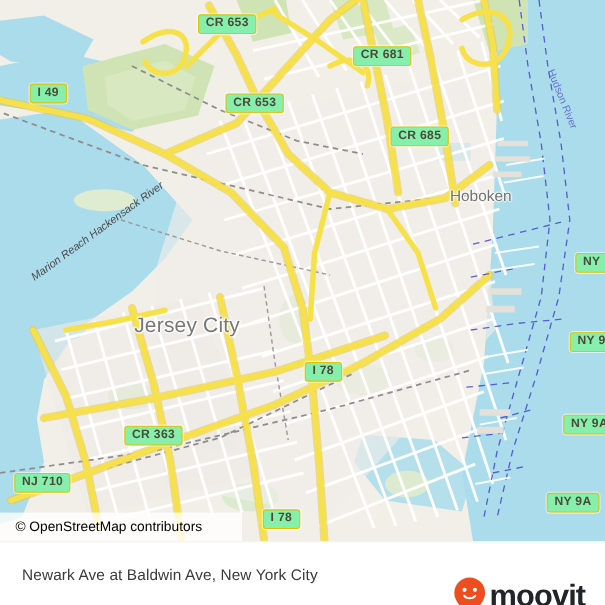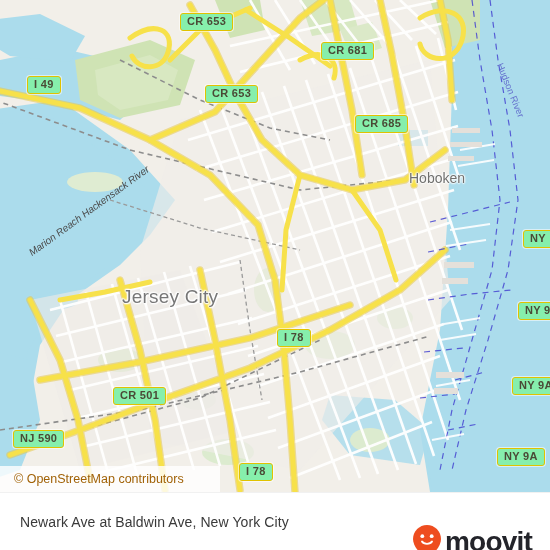--- a/index.html
+++ b/index.html
@@ -105,21 +105,21 @@
     position: absolute;
     left: 0; top: 466px;
     height: 26px;
     width: 220px;
     background: rgba(255,255,255,0.80);
     display: flex;
     align-items: center;
     padding-left: 14px;
     box-sizing: border-box;
     font-size: 12.5px;
-    color: #a16207;
+    color: #000000;
   }
 
   
   #footer {
     position: absolute;
     left: 0; top: 492px;
     width: 550px; height: 58px;
     background: #ffffff;
     display: flex;
     align-items: center;
@@ -340,22 +340,22 @@
     <div class="shield" style="left:180px; top:13px;">CR 653</div>
     <div class="shield" style="left:321px; top:42px;">CR 681</div>
     <div class="shield" style="left:27px;  top:76px;">I 49</div>
     <div class="shield" style="left:205px; top:85px;">CR 653</div>
     <div class="shield" style="left:355px; top:115px;text-align:center;">CR 685</div>
     <div class="shield" style="left:523px; top:230px;">NY</div>
     <div class="shield" style="left:518px; top:302px;">NY 9</div>
     <div class="shield" style="left:512px; top:377px;">NY 9A</div>
     <div class="shield" style="left:497px; top:448px;">NY 9A</div>
     <div class="shield" style="left:277px; top:329px;">I 78</div>
-    <div class="shield" style="left:113px; top:387px;">CR 501</div>
-    <div class="shield" style="left:13px;  top:430px;">NJ 590</div>
+    <div class="shield" style="left:113px; top:387px;">CR 363</div>
+    <div class="shield" style="left:13px;  top:430px;">NJ 710</div>
     <div class="shield" style="left:239px; top:463px;">I 78</div>
 
 
     <div id="attrib">
       <span>© OpenStreetMap contributors</span>
     </div>
   </div>
 
   <div id="footer">
     <div id="footer-title">Newark Ave at Baldwin Ave, New York City</div>

